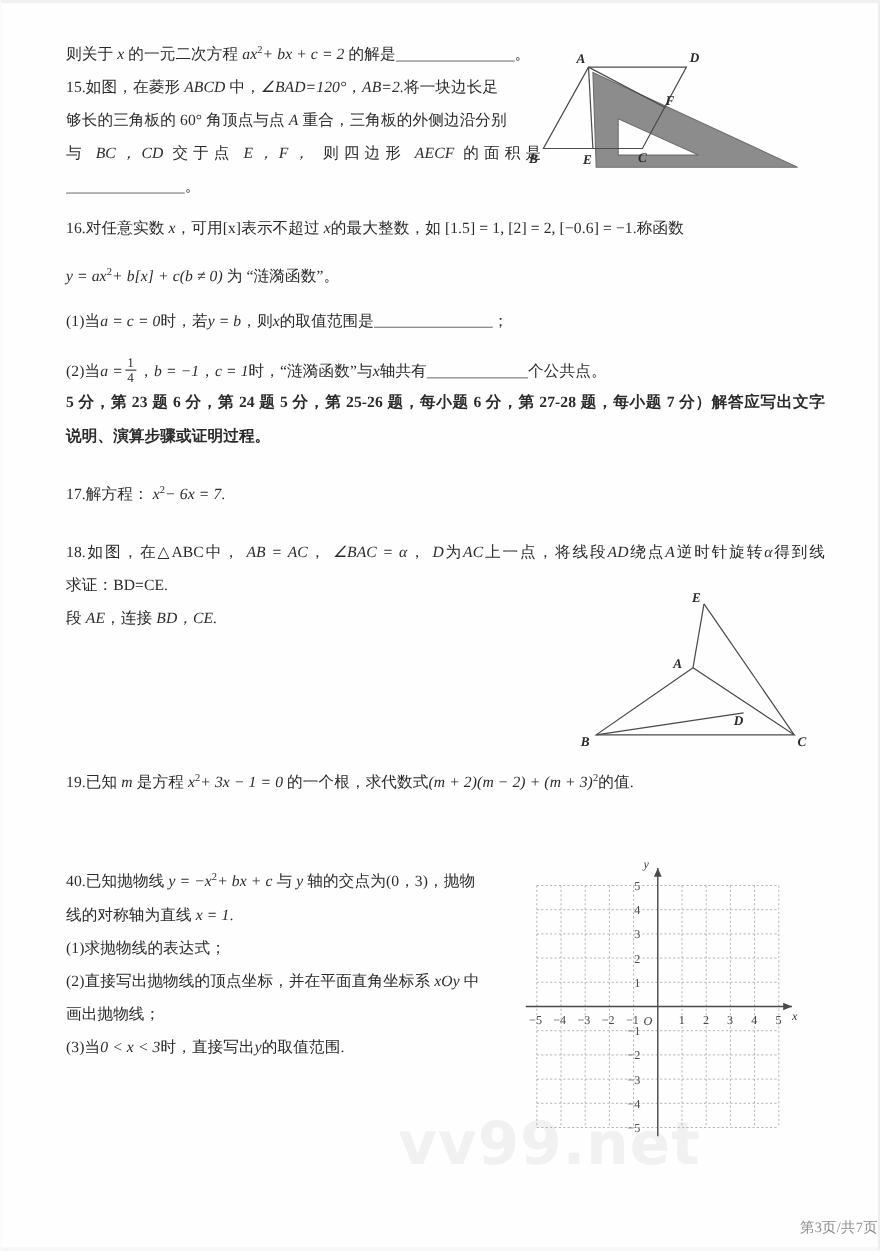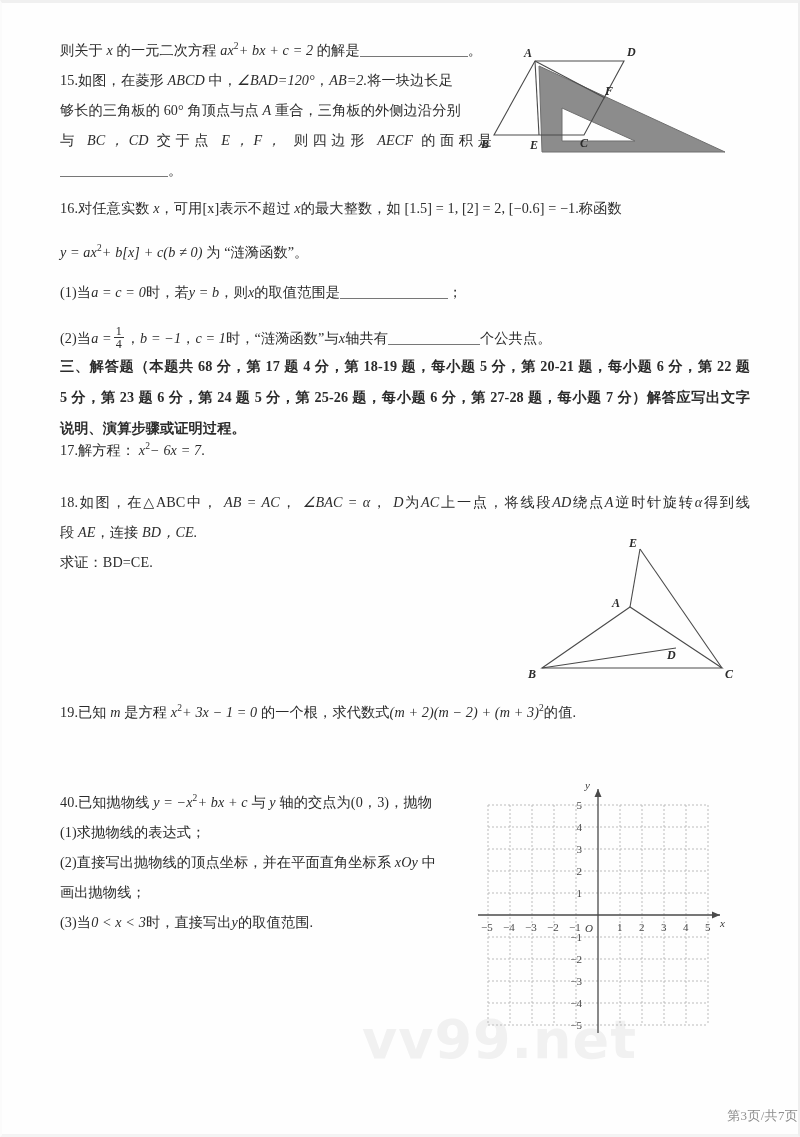--- a/index.html
+++ b/index.html
@@ -204,46 +204,45 @@
     </p>
     <p style="margin-top:10px;">
       <span>(1)当</span><span class="mi">a = c = 0</span><span>时，若</span><span class="mi">y = b</span><span>，则</span><span class="mi">x</span><span>的取值范围是</span><span class="fill fill-lg"></span><span>；</span>
     </p>
     <p style="margin-top:16px;">
       <span>(2)当</span><span class="mi">a =</span><span class="frac"><span class="num">1</span><span class="den">4</span></span><span>，</span><span class="mi">b = −1</span><span>，</span><span class="mi">c = 1</span><span>时，“涟漪函数”与</span><span class="mi">x</span><span>轴共有</span><span class="fill fill-md"></span><span>个公共点。</span>
     </p>
   </div>
 
   <div class="blk" id="sec-head" style="left:58px; top:348px; width:690px;">
-    <p class="just">三、解答题（本题共 68 分，第 17 题 4 分，第 18-19 题，每小题 5 分，第 20-21 题，每小题 6 分，第 22 题</p>
     <p class="just">5 分，第 23 题 6 分，第 24 题 5 分，第 25-26 题，每小题 6 分，第 27-28 题，每小题 7 分）解答应写出文字</p>
     <p>说明、演算步骤或证明过程。</p>
   </div>
 
   <div class="blk" style="left:58px; top:428px; width:400px;">
     <p>
       <span>17.解方程：</span>
       <span class="mi">x</span><span class="supn">2</span><span class="mi">− 6x = 7</span><span>.</span>
     </p>
   </div>
 
   <div class="blk" style="left:58px; top:484px; width:690px;">
     <p class="just">
       <span>18.如图，在△ABC中，</span>
       <span class="mi">AB = AC</span><span>，</span>
       <span class="mi">∠BAC = α</span><span>，</span>
       <span class="mi">D</span><span>为</span><span class="mi">AC</span><span>上一点，将线段</span><span class="mi">AD</span><span>绕点</span><span class="mi">A</span><span>逆时针旋转</span><span class="mi">α</span><span>得到线</span>
     </p>
     <p>
+      <span>求证：BD=CE.</span>
+    </p>
+    <p>
       <span>段</span>
       <span class="mi">AE</span><span>，连接</span>
       <span class="mi">BD，CE.</span>
-    </p>
-    <p>
-      <span>求证：BD=CE.</span>
     </p>
   </div>
 
   <div class="fig" style="left:505px; top:528px;">
     <svg width="245" height="155" viewBox="0 0 245 155">
 
       <polygon points="123,76 35,137 215,137" fill="none" stroke="#4a4a4a" stroke-width="1.1"></polygon>
 
       <line x1="35" y1="137" x2="169" y2="117" stroke="#4a4a4a" stroke-width="1.1"></line>
 
@@ -269,20 +268,24 @@
     </p>
   </div>
 
   <div class="blk" style="left:58px; top:780px; width:390px;">
     <p>
       <span>40.已知抛物线</span>
       <span class="mi">y = −x</span><span class="supn">2</span><span class="mi">+ bx + c</span>
       <span>与</span>
       <span class="mi">y</span>
       <span>轴的交点为(0，3)，抛物</span>
+    </p>
+    <p>
+      <span>线的对称轴为直线</span>
+      <span class="mi">x = 1</span><span>.</span>
     </p>
     <p>(1)求抛物线的表达式；</p>
     <p>
       <span>(2)直接写出抛物线的顶点坐标，并在平面直角坐标系</span>
       <span class="mi">xOy</span>
       <span>中</span>
     </p>
     <p>画出抛物线；</p>
     <p>
       <span>(3)当</span><span class="mi">0 &lt; x &lt; 3</span><span>时，直接写出</span><span class="mi">y</span><span>的取值范围.</span>

